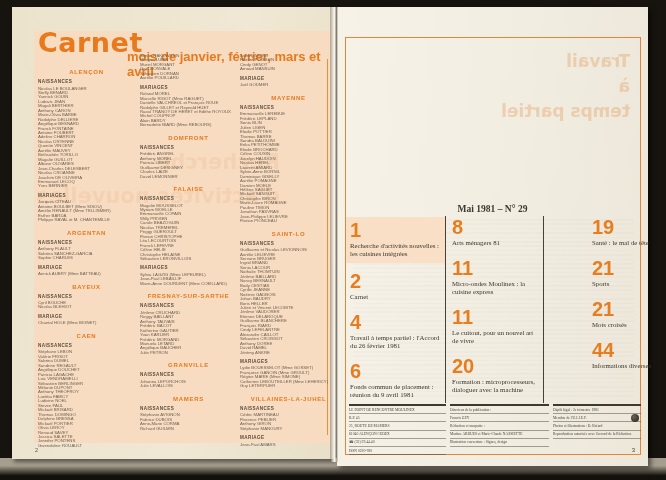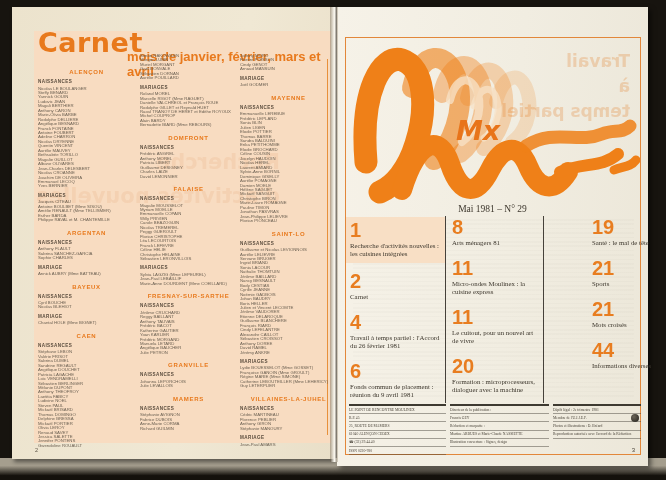--- a/index.html
+++ b/index.html
@@ -43,21 +43,21 @@
     color:rgba(214,120,45,.10);pointer-events:none;}
   
   #rp-ghost{position:absolute;right:18px;top:42px;width:150px;transform:scaleX(-1);
     text-align:left;font-family:"DejaVu Sans",sans-serif;font-weight:800;
     font-size:17px;line-height:25px;color:rgba(228,130,45,.28);pointer-events:none;}
   #rp-showthrough{position:absolute;left:16px;top:212px;right:14px;height:180px;opacity:.5;
     background:repeating-linear-gradient(rgba(90,84,70,.05) 0 1.6px,transparent 1.6px 4.4px);
     pointer-events:none;}
   #logo-wrap{position:absolute;left:9px;top:35px;width:294px;height:162px;}
   #masthead{position:absolute;left:0;right:0;top:197px;text-align:center;
-    font-family:"Liberation Serif",serif;font-weight:normal;font-size:9.5px;color:#3d372d;}
+    font-family:"Liberation Serif",serif;font-weight:bold;font-size:9.5px;color:#3d372d;}
   
   .toc-col{position:absolute;top:210px;}
   #toc-0{left:13px;width:95px;}
   #toc-1{left:115px;width:88px;}
   #toc-2{left:211px;width:93px;margin-left:44px;}
   .toc-divider{position:absolute;top:209px;width:1px;height:187px;background:#46413a;}
   #div-1{left:108px;} #div-2{left:206px;}
   .toc-entry{margin-bottom:11px;position:relative;}
   .toc-entry.hl{background:#f8dfc5;margin-left:-4px;padding:3px 2px 5px 4px;margin-bottom:8px;}
   .toc-num{font-family:"Liberation Sans",sans-serif;font-weight:bold;font-size:20px;
@@ -306,45 +306,20 @@
 
 <div class="page" id="right-page">
   <div id="rp-frame"></div>
   <div id="rp-ghost">
       <div>Travail</div>
       <div>à</div>
       <div>temps partiel</div>
     </div>
   <div id="rp-showthrough"></div>
 
-  <div id="logo-wrap">
-    <svg width="294" height="162" viewBox="0 0 294 162" xmlns="http://www.w3.org/2000/svg">
-      <g fill="none" stroke="#ef8018" stroke-linecap="round">
-
-        <path d="M150 60 C158 30 176 28 182 52 C187 72 178 92 166 100" stroke-width="14" opacity=".18"></path>
-        <path d="M122 56 C130 22 152 20 158 48 C163 72 152 96 138 106" stroke-width="16" opacity=".28"></path>
-        <path d="M96 52 C104 16 128 14 136 44 C142 70 130 100 114 112" stroke-width="18" opacity=".40"></path>
-        <path d="M66 46 C74 8 102 6 112 40 C119 68 106 104 88 118" stroke-width="20" opacity=".60"></path>
-
-        <path d="M20 120 C14 48 36 12 56 18 C78 25 82 64 70 102 C62 128 48 144 34 150" stroke-width="23" opacity="1"></path>
-
-        <path d="M56 148 C72 96 94 92 104 122 C114 152 130 156 144 128 C156 104 172 100 182 124 C192 148 208 152 222 130" stroke-width="20"></path>
-
-        <path d="M180 104 C208 86 232 102 256 92 C268 87 276 92 284 84" stroke-width="13" opacity=".85"></path>
-        <path d="M214 130 C238 120 256 126 272 112" stroke-width="12"></path>
-        <path d="M268 128 C276 124 284 126 290 118" stroke-width="9"></path>
-
-        <g stroke="#f8e3c8" opacity=".75">
-          <path d="M104 58 C110 34 126 32 132 52 C137 70 128 92 116 100" stroke-width="8"></path>
-          <path d="M128 64 C134 44 146 42 151 58 C155 72 148 90 138 96" stroke-width="7"></path>
-        </g>
-      </g>
-      <text x="110" y="98" font-family="DejaVu Sans, sans-serif" font-style="italic" font-weight="bold" font-size="27" fill="#e8741a">Mx</text>
-    </svg>
-  </div>
 
   <div id="masthead">Mai 1981 – N° 29</div>
 
   <div class="toc-divider" id="div-1"></div>
   <div class="toc-divider" id="div-2"></div>
   <div class="toc-col" id="toc-0">
       <div class="toc-entry hl">
         <div class="toc-num">1</div>
         <div class="toc-text">Recherche d'activités nouvelles : les cuisines intégrées</div>
       </div>

